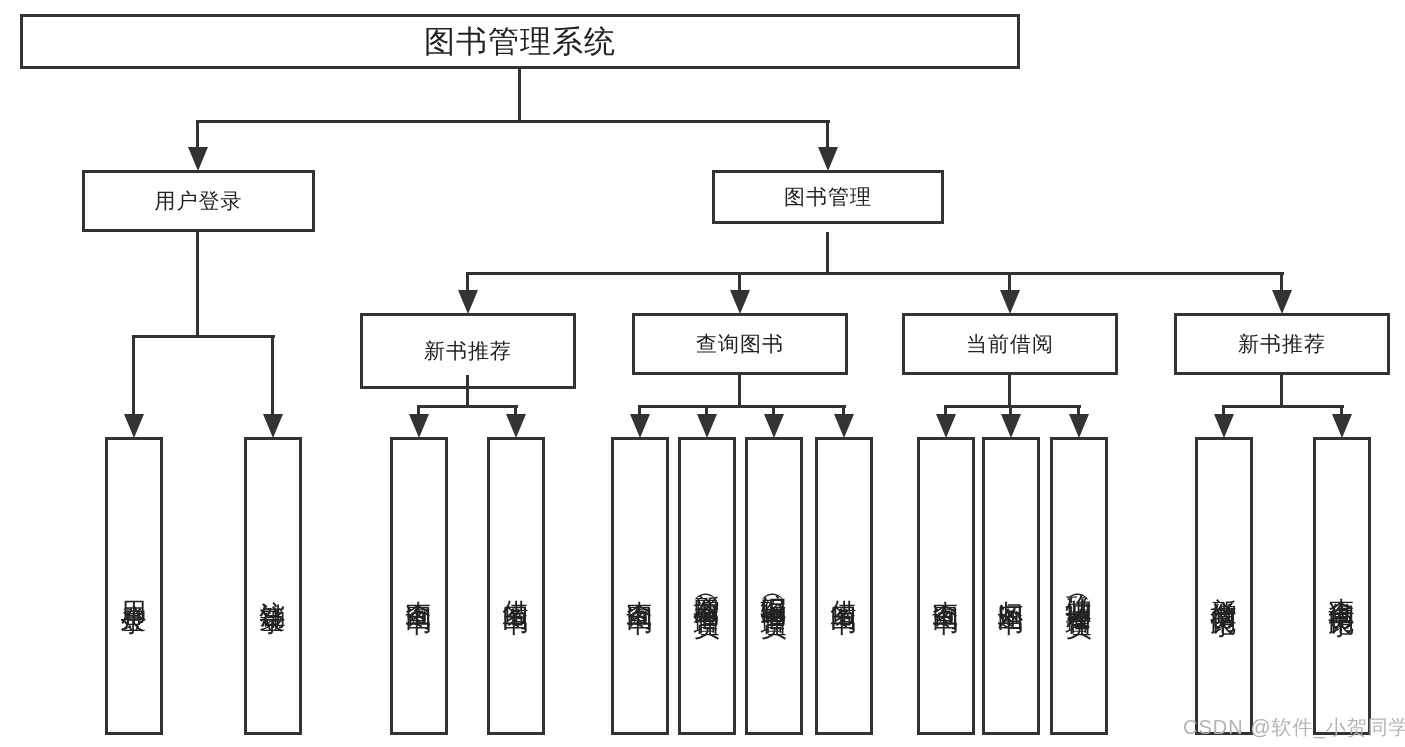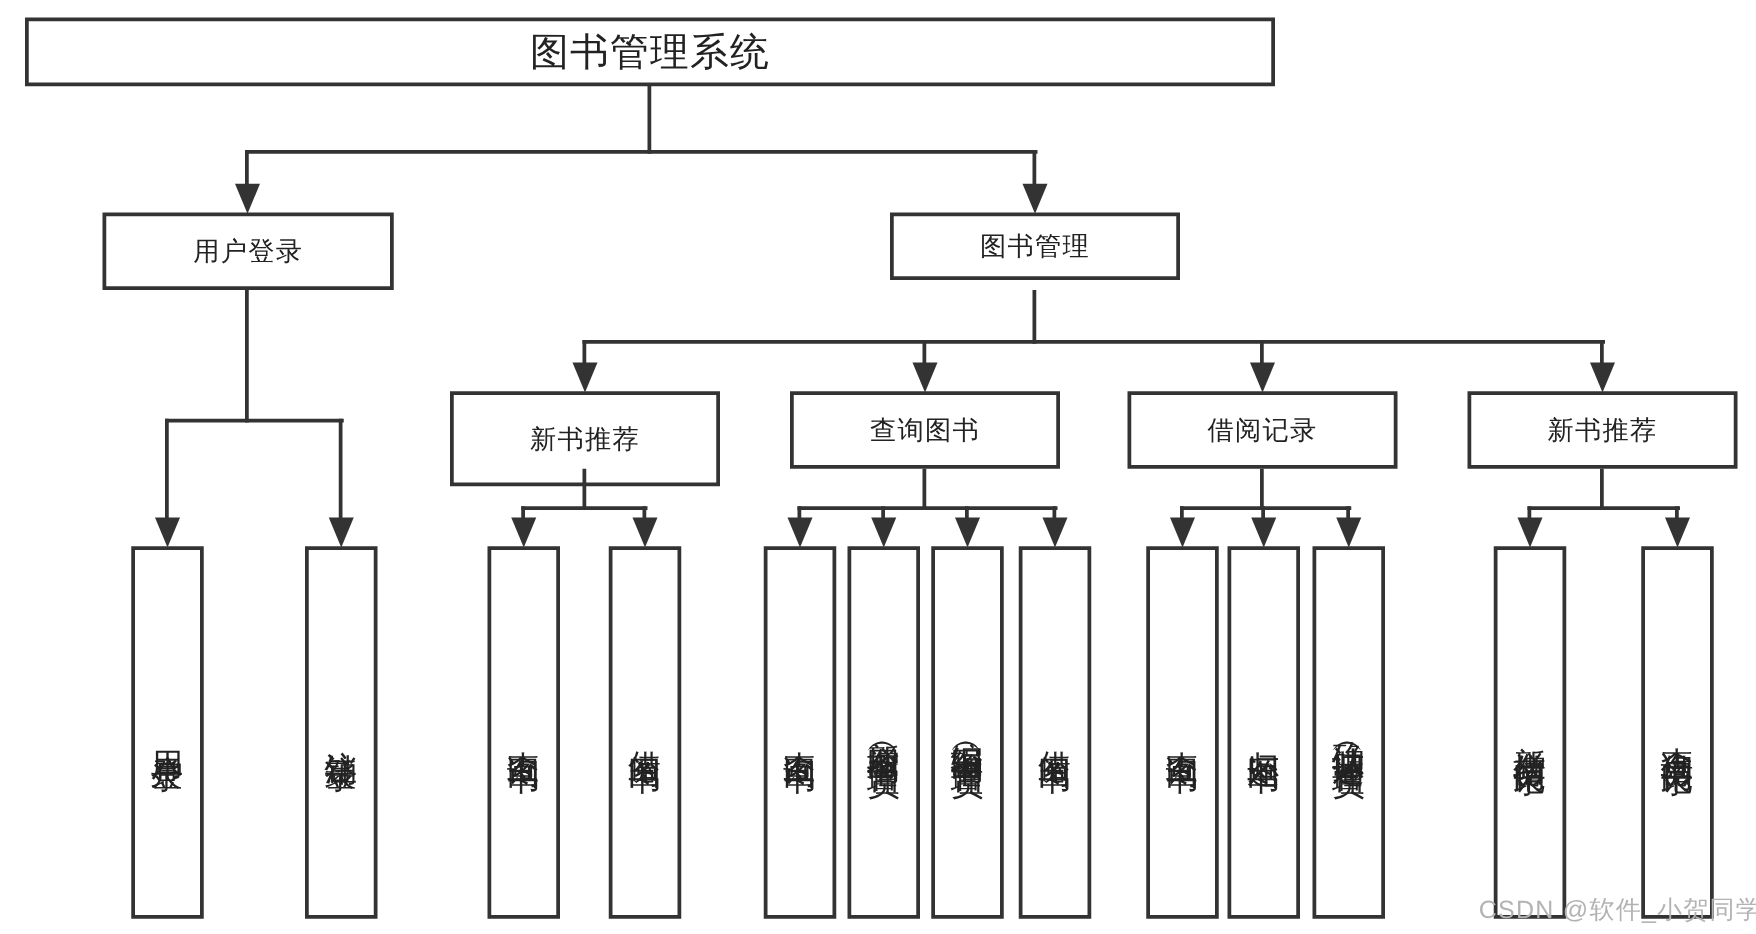--- a/index.html
+++ b/index.html
@@ -50,21 +50,21 @@
     <span>图书管理</span>
   </div>
 
   <div class="box" style="left:360px;top:313px;width:216px;height:76px;">
     <span>新书推荐</span>
   </div>
   <div class="box" style="left:632px;top:313px;width:216px;height:62px;">
     <span>查询图书</span>
   </div>
   <div class="box" style="left:902px;top:313px;width:216px;height:62px;">
-    <span>借阅记录</span>
+    <span>当前借阅</span>
   </div>
   <div class="box" style="left:1174px;top:313px;width:216px;height:62px;">
     <span>新书推荐</span>
   </div>
 
   <div class="vbox" style="left:105px;">
     <span>用户登录</span>
   </div>
   <div class="vbox" style="left:244px;">
     <span>注销登录</span>

